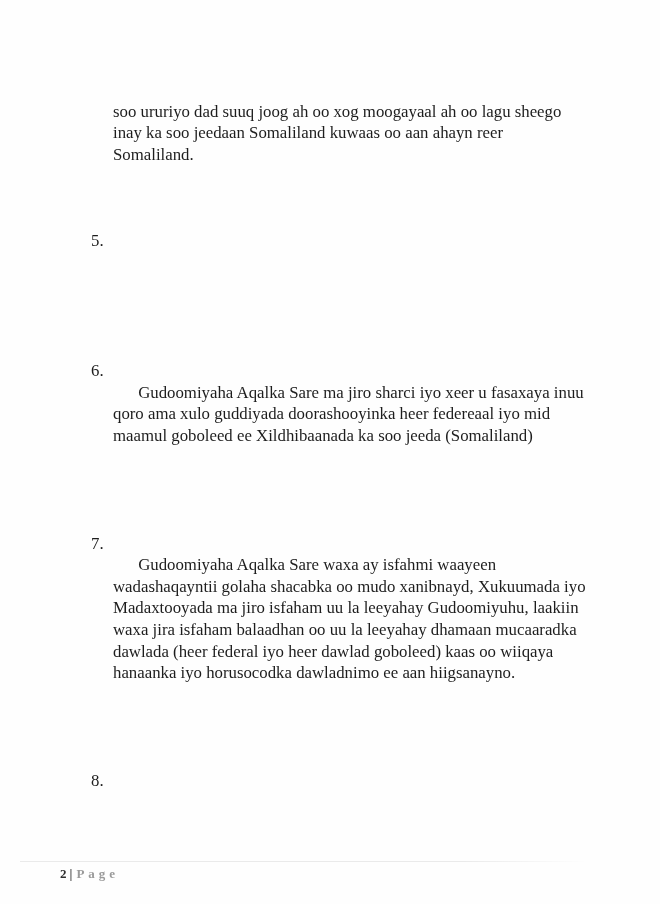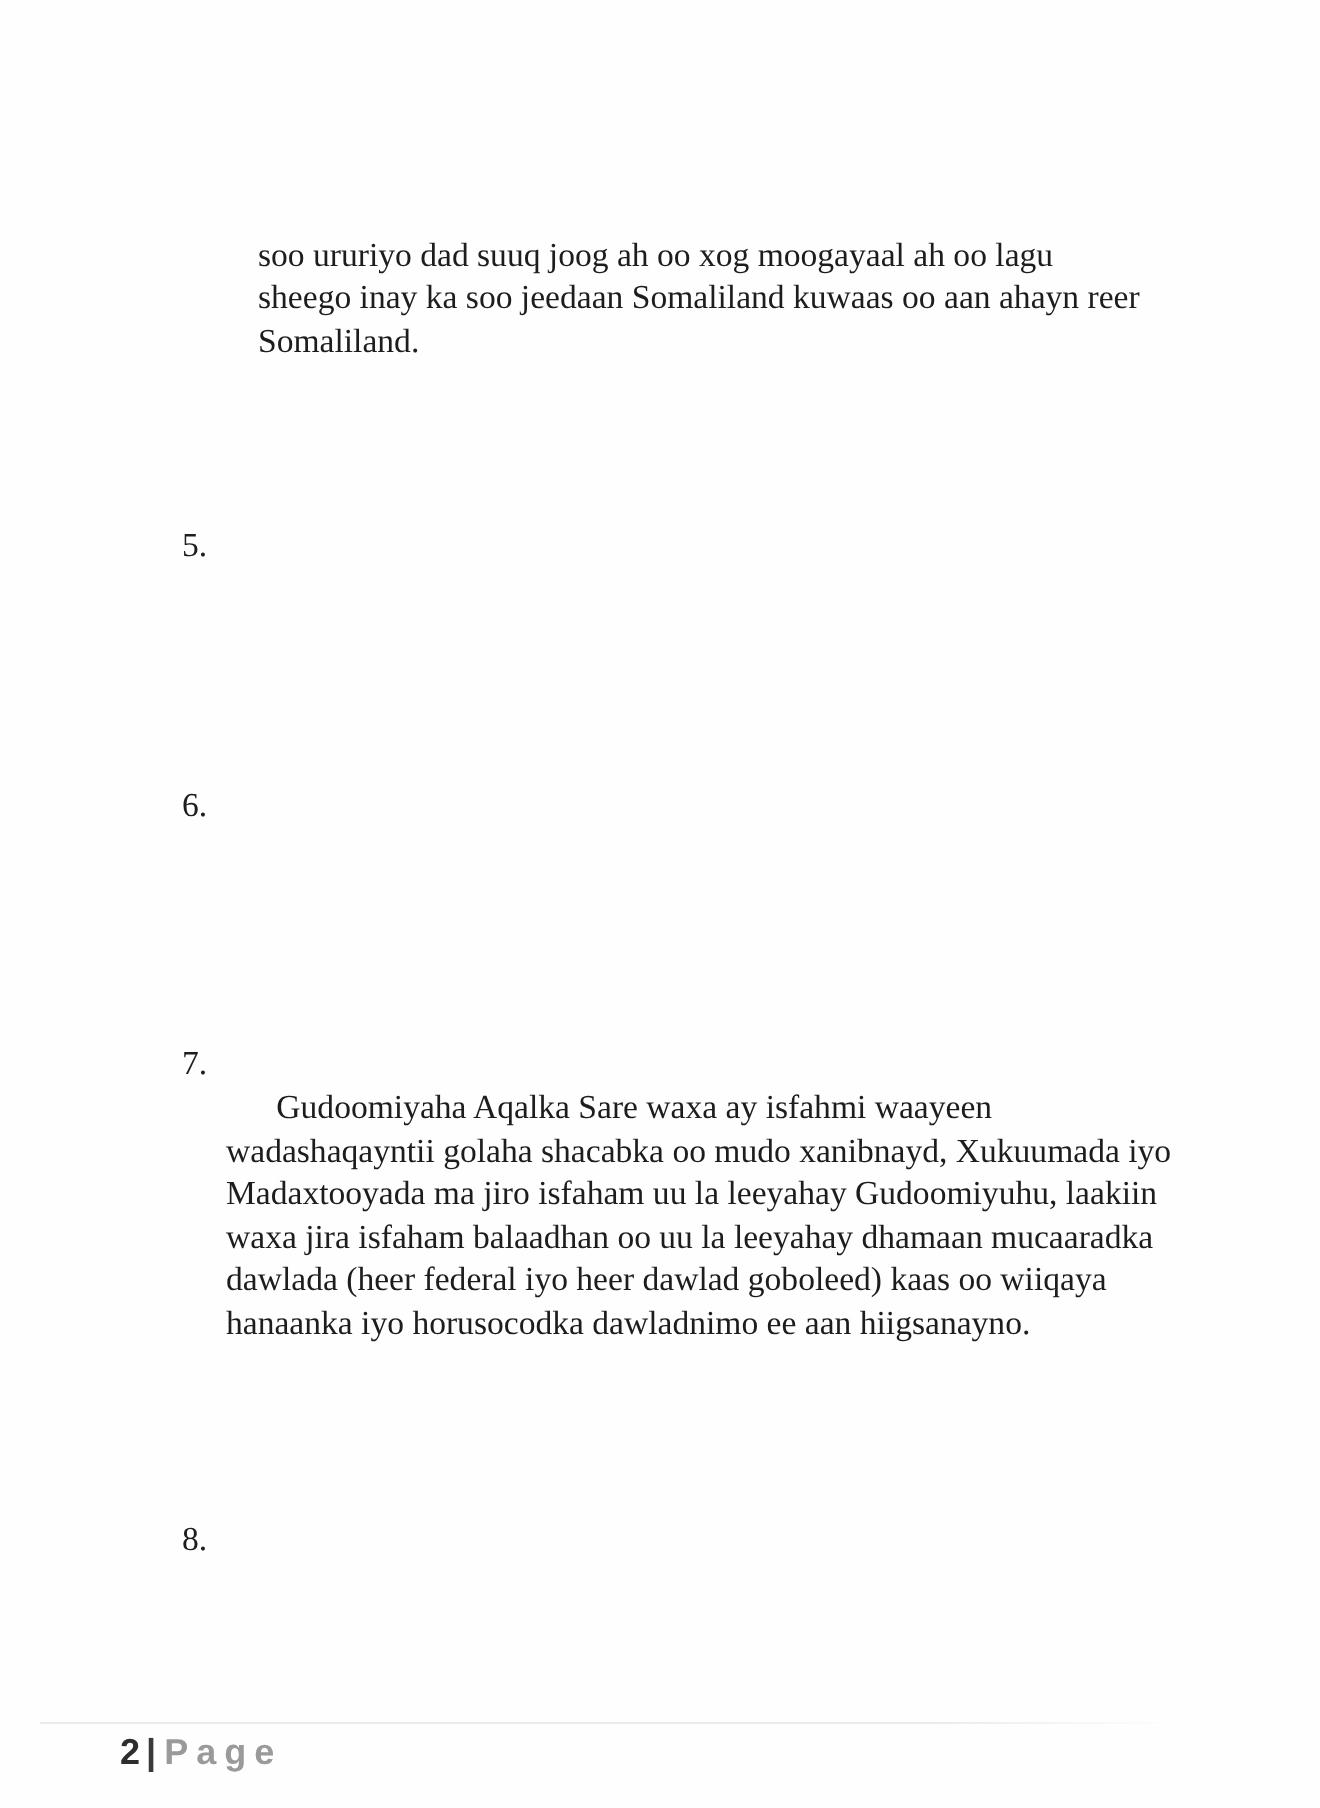--- a/index.html
+++ b/index.html
@@ -24,21 +24,21 @@
     top: 36px;
     left: 113px;
     width: 474px;
     font-size: 16.8px;
     line-height: 21.6px;
     color: #1d1d1d;
     white-space: pre-wrap;
     text-align: left;
   }
   .para {
-    margin: 16px;
+    margin: 0;
   }
   .item {
     position: relative;
     margin: 0;
   }
   .item .num {
     position: absolute;
     left: -22px;
     top: 0;
     text-indent: 0;
@@ -49,22 +49,22 @@
     left: 20px;
     top: 861px;
     width: 567px;
     height: 1px;
     background: linear-gradient(to right, #eaeaea 0%, #eaeaea 78%, rgba(234,234,234,0) 100%);
   }
   .footer {
     position: absolute;
     left: 60px;
     top: 866px;
-    font-family: Liberation Sans, sans-serif;
-    font-size: 18px;
+    font-family: Liberation Serif, serif;
+    font-size: 13px;
     color: #2e2e2e;
   }
   .footer .pg-num {
     font-weight: bold;
     color: #2e2e2e;
   }
   .footer .pg-sep {
     font-weight: bold;
     color: #3a3a3a;
     margin: 0 4px 0 3px;
@@ -82,21 +82,21 @@
 
   <div class="content">
 
     <p class="para">soo ururiyo dad suuq joog ah oo xog moogayaal ah oo lagu sheego inay ka soo jeedaan Somaliland kuwaas oo aan ahayn reer Somaliland.</p>
 
     <div class="item">
       <span class="num">5.</span>
     </div>
 
     <div class="item">
-      <span class="num">6.</span>
+      <span class="num">6.</span><span>Gudoomiyaha Aqalka Sare ma jiro sharci iyo xeer u fasaxaya inuu qoro ama xulo guddiyada doorashooyinka heer federeaal iyo mid maamul goboleed ee Xildhibaanada ka soo jeeda (Somaliland)</span>
     </div>
 
     <div class="item">
       <span class="num">7.</span><span>Gudoomiyaha Aqalka Sare waxa ay isfahmi waayeen wadashaqayntii golaha shacabka oo mudo xanibnayd, Xukuumada iyo Madaxtooyada ma jiro isfaham uu la leeyahay Gudoomiyuhu, laakiin waxa jira isfaham balaadhan oo uu la leeyahay dhamaan mucaaradka dawlada (heer federal iyo heer dawlad goboleed) kaas oo wiiqaya hanaanka iyo horusocodka dawladnimo ee aan hiigsanayno.</span>
     </div>
 
     <div class="item">
       <span class="num">8.</span>
     </div>
 

